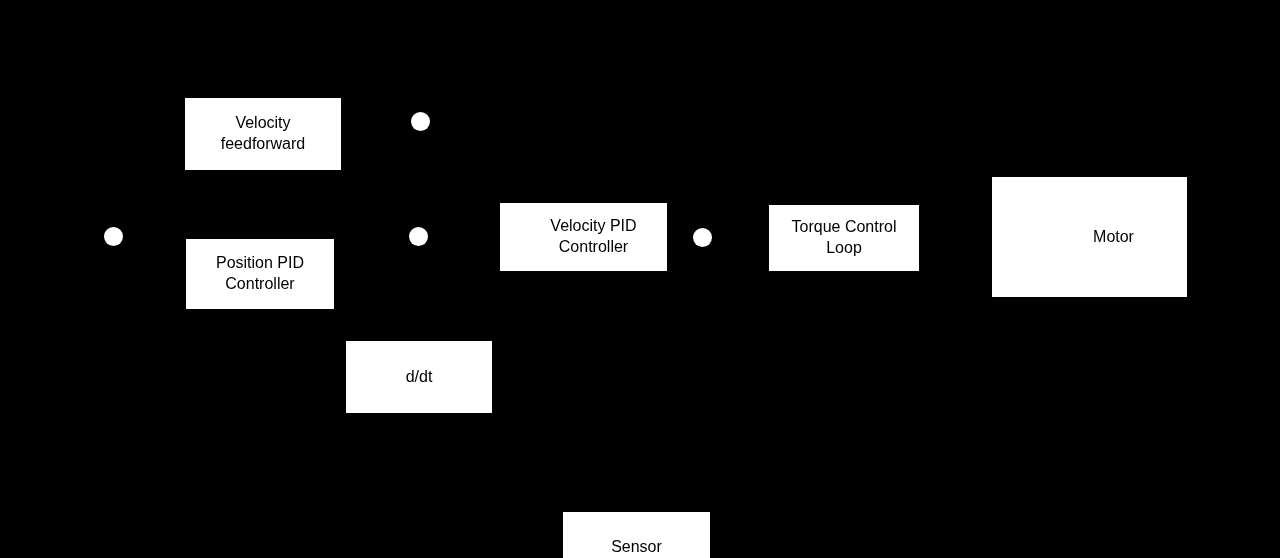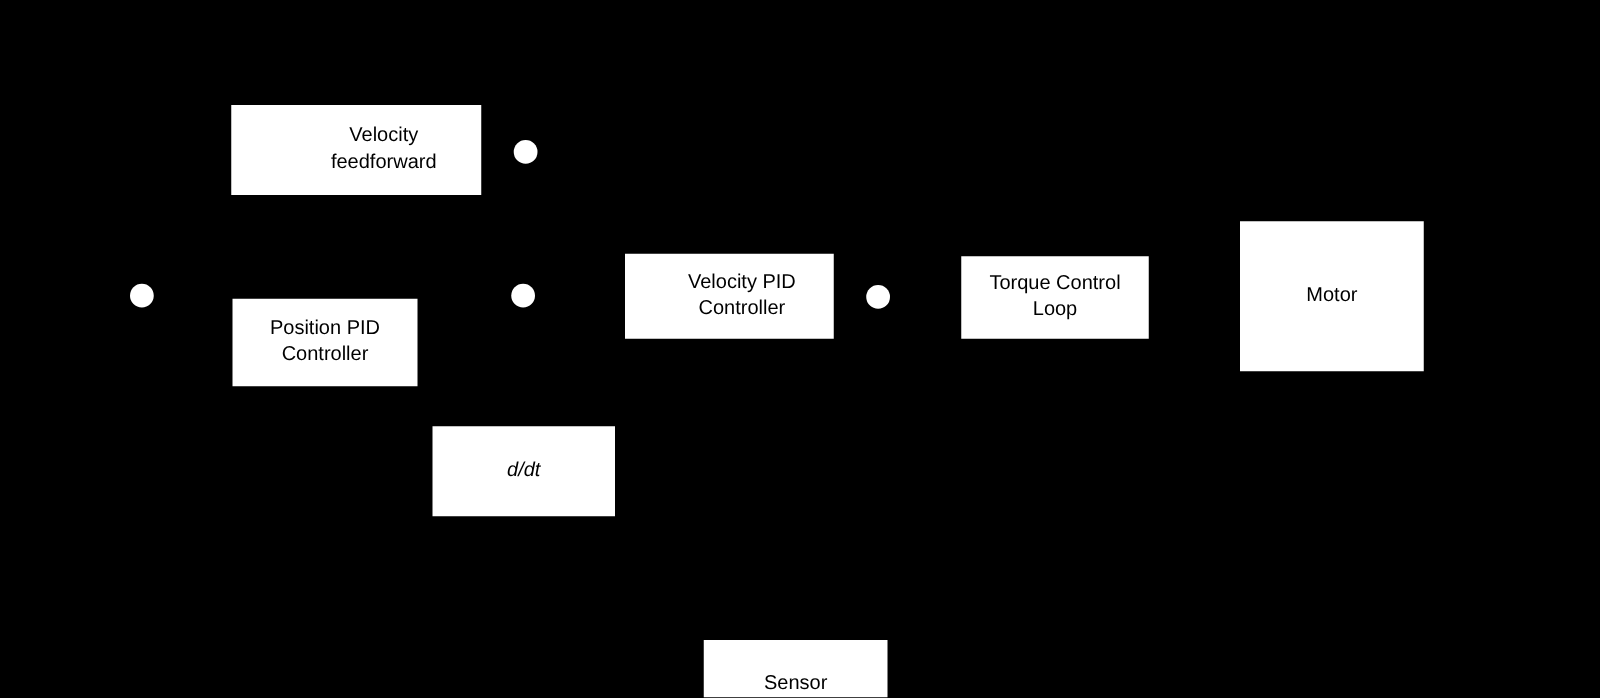--- a/index.html
+++ b/index.html
@@ -31,26 +31,26 @@
     max-width: 132px;
   }
   .junction {
     position: absolute;
     width: 19px;
     height: 19px;
     background: #ffffff;
     border-radius: 50%;
   }
   
-  #blk-velocity-feedforward { left: 185px; top: 84px;  width: 156px; height: 72px; padding-left: 44px; }
+  #blk-velocity-feedforward { left: 185px; top: 98px;  width: 156px; height: 72px; }
   #blk-position-pid        { left: 186px; top: 203px; width: 148px; height: 70px; margin-top: 36px; }
   #blk-velocity-pid        { left: 500px; top: 203px; width: 147px; height: 68px; padding-left: 20px; }
   #blk-torque-loop         { left: 769px; top: 205px; width: 150px; height: 66px; }
-  #blk-motor               { left: 992px; top: 177px; width: 147px; height: 120px; }
-  #blk-derivative          { left: 346px; top: 341px; width: 146px; height: 72px; font-style: italic; }
+  #blk-motor               { left: 992px; top: 177px; width: 147px; height: 120px; padding-left: 48px; }
+  #blk-derivative          { left: 346px; top: 341px; width: 146px; height: 72px; }
   #blk-sensor              { left: 563px; top: 468px; width: 147px; height: 71px; margin-top: 44px; }
 
   #junction-position-error { left: 104px; top: 227px; }
   #junction-velocity-sum   { left: 411px; top: 112px; }
   #junction-velocity-error { left: 409px; top: 227px; }
   #junction-torque-sum     { left: 693px; top: 228px; }
 </style>
 </head>
 <body>
 

